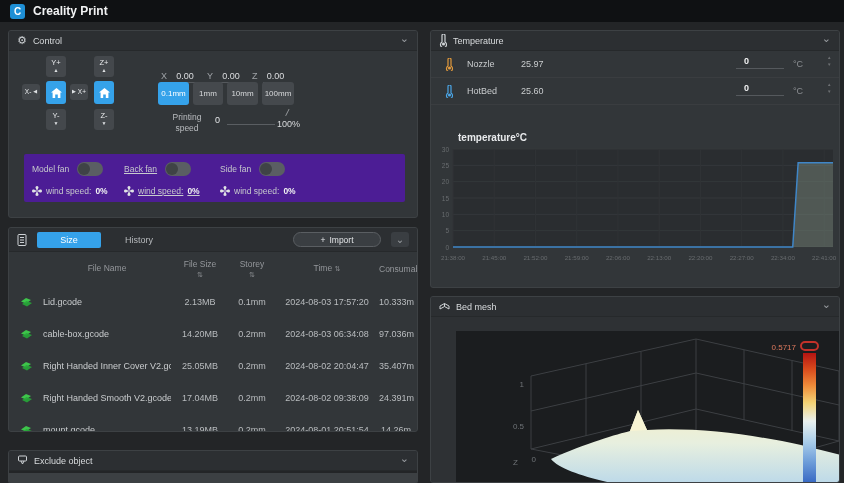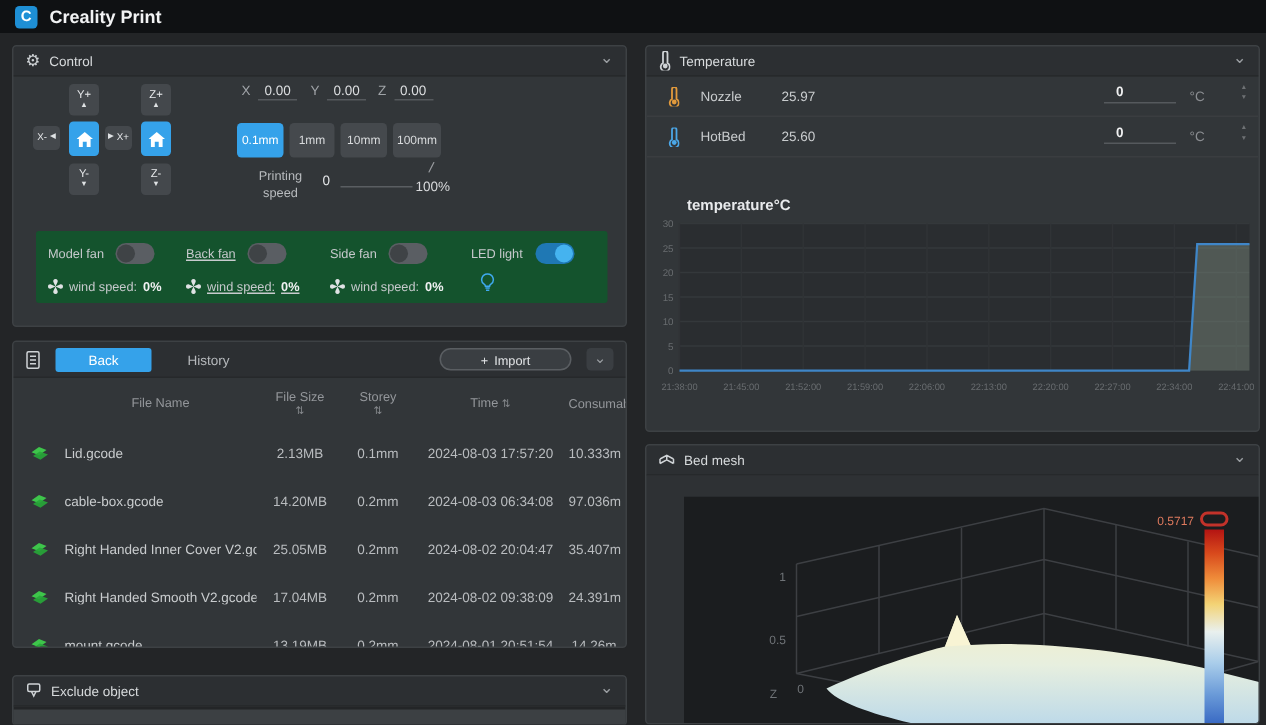--- a/index.html
+++ b/index.html
@@ -27,35 +27,35 @@
   .gear { font-size:11px; color:#cfd3d6; }
 
   
   #control-body { position:relative; height:166px; }
   .mv { position:absolute; background:#44484c; border-radius:3px; color:#e8eaec; cursor:pointer;
         display:flex; flex-direction:column; align-items:center; justify-content:center;
         font-size:7.5px; line-height:1.15; }
   .mv .tri { font-size:5px; color:#dfe2e4; }
   .mv.home { background:#35a2ea; }
   .mv.small { flex-direction:row; gap:2px; font-size:6.5px; }
-  .coord { position:absolute; top:4px; font-size:9px; color:#9fa3a7; }
+  .coord { position:absolute; top:20px; font-size:9px; color:#9fa3a7; }
   .coord b { display:inline-block; min-width:26px; margin-left:5px; padding-bottom:1px;
              border-bottom:1px solid #55595d; color:#dcdee0; font-weight:normal; text-align:center; }
   .step-btn { position:absolute; top:31px; height:23px; border-radius:3px; background:#45494d;
               color:#d8dadc; font-size:8px; display:flex; align-items:center; justify-content:center; cursor:pointer; }
   .step-btn.active { background:#35a2ea; color:#fff; }
   .speed-label { position:absolute; left:155px; top:61px; width:46px; text-align:center;
                  font-size:8.5px; color:#b9bcbf; line-height:1.25; }
   .speed-val { position:absolute; left:206px; top:64px; font-size:9px; color:#e4e6e8; }
   .speed-track { position:absolute; left:218px; top:73px; width:48px; height:1px; background:#5a5e62; }
   .speed-slash { position:absolute; left:277px; top:56px; font-size:10px; color:#9a9da0; transform:rotate(12deg); }
   .speed-max { position:absolute; left:268px; top:68px; font-size:9px; color:#d8dadc; }
 
   
-  .fan-strip { position:absolute; left:15px; top:103px; width:381px; height:48px; background:#14532d; border-radius:2px; }
+  .fan-strip { position:absolute; left:15px; top:103px; width:381px; height:48px; background:#4c1d95; border-radius:2px; }
   .fan-col { position:absolute; top:8px; }
   .fan-row1 { display:flex; align-items:center; gap:8px; height:14px; }
   .fan-row1 .flabel { font-size:8.5px; color:#c6c9cc; }
   .fan-row2 { display:flex; align-items:center; gap:4px; margin-top:9px; height:12px; }
   .fan-row2 .wlabel { font-size:8.5px; color:#c6c9cc; }
   .fan-row2 .wval { font-size:8.5px; color:#f0f1f2; font-weight:bold; }
   .toggle { width:26px; height:14px; border-radius:7px; background:#5a5e63; position:relative; cursor:pointer; }
   .toggle .knob { position:absolute; top:1px; left:1px; width:12px; height:12px; border-radius:50%; background:#3f4346; }
   .toggle.on { background:#1f78b4; }
   .toggle.on .knob { left:13px; background:#45b3ef; }
@@ -218,46 +218,31 @@
             </div>
           </div>
           <div class="fan-row2">
             <svg width="10" height="10" viewBox="0 0 10 10">
               <path d="M5 0c1.2 0 1.8 1 1.4 2L5 5 3.6 2C3.2 1 3.8 0 5 0zM10 5c0 1.2-1 1.8-2 1.4L5 5l3-1.4c1-.4 2 .2 2 1.4zM5 10c-1.2 0-1.8-1-1.4-2L5 5l1.4 3c.4 1-.2 2-1.4 2zM0 5c0-1.2 1-1.8 2-1.4L5 5 2 6.4C1 6.8 0 6.2 0 5z" fill="#dfe2e4"></path>
             </svg>
             <span class="wlabel">wind speed:</span>
             <span class="wval">0%</span>
           </div>
         </div>
-        <div class="fan-col" style="left: 290px;">
-          <div class="fan-row1">
-            <span class="flabel">LED light</span>
-            <div class="toggle on">
-              <div class="knob"></div>
-            </div>
-          </div>
-          <div class="fan-row2">
-            <span style="margin-left:6px"><svg width="10" height="13" viewBox="0 0 10 13">
-                <path d="M5 0.6a3.8 3.8 0 0 1 2.1 7c-.4.3-.7.8-.7 1.2H3.6c0-.4-.3-.9-.7-1.2A3.8 3.8 0 0 1 5 0.6z" fill="none" stroke="#3fa9ef"></path>
-                <rect x="3.6" y="9.5" width="2.9" height="1" fill="#3fa9ef"></rect>
-                <rect x="4" y="11" width="2.2" height="1" fill="#3fa9ef"></rect>
-              </svg></span>
-          </div>
-        </div>
       </div>
   </div>
 </div>
 
 <div class="card" style="left:8px; top:227px; width:410px; height:205px;">
   <div class="fp-head">
     <svg width="10" height="12" viewBox="0 0 10 12">
       <rect x="1" y="0.5" width="8" height="11" rx="1" fill="none" stroke="#cfd3d6"></rect>
       <path d="M3 3.5h4M3 6h4M3 8.5h4" stroke="#cfd3d6" fill="none"></path>
     </svg>
-    <div class="tab-file">Back</div>
+    <div class="tab-file">Size</div>
     <div class="tab-history">History</div>
     <div class="import-btn">
       <span>+</span>
       <span>Import</span>
     </div>
     <div class="fp-chev">⌄</div>
   </div>
   <div class="ft-grid ft-headrow">
     <div></div>
     <div class="hc">File Name</div>

